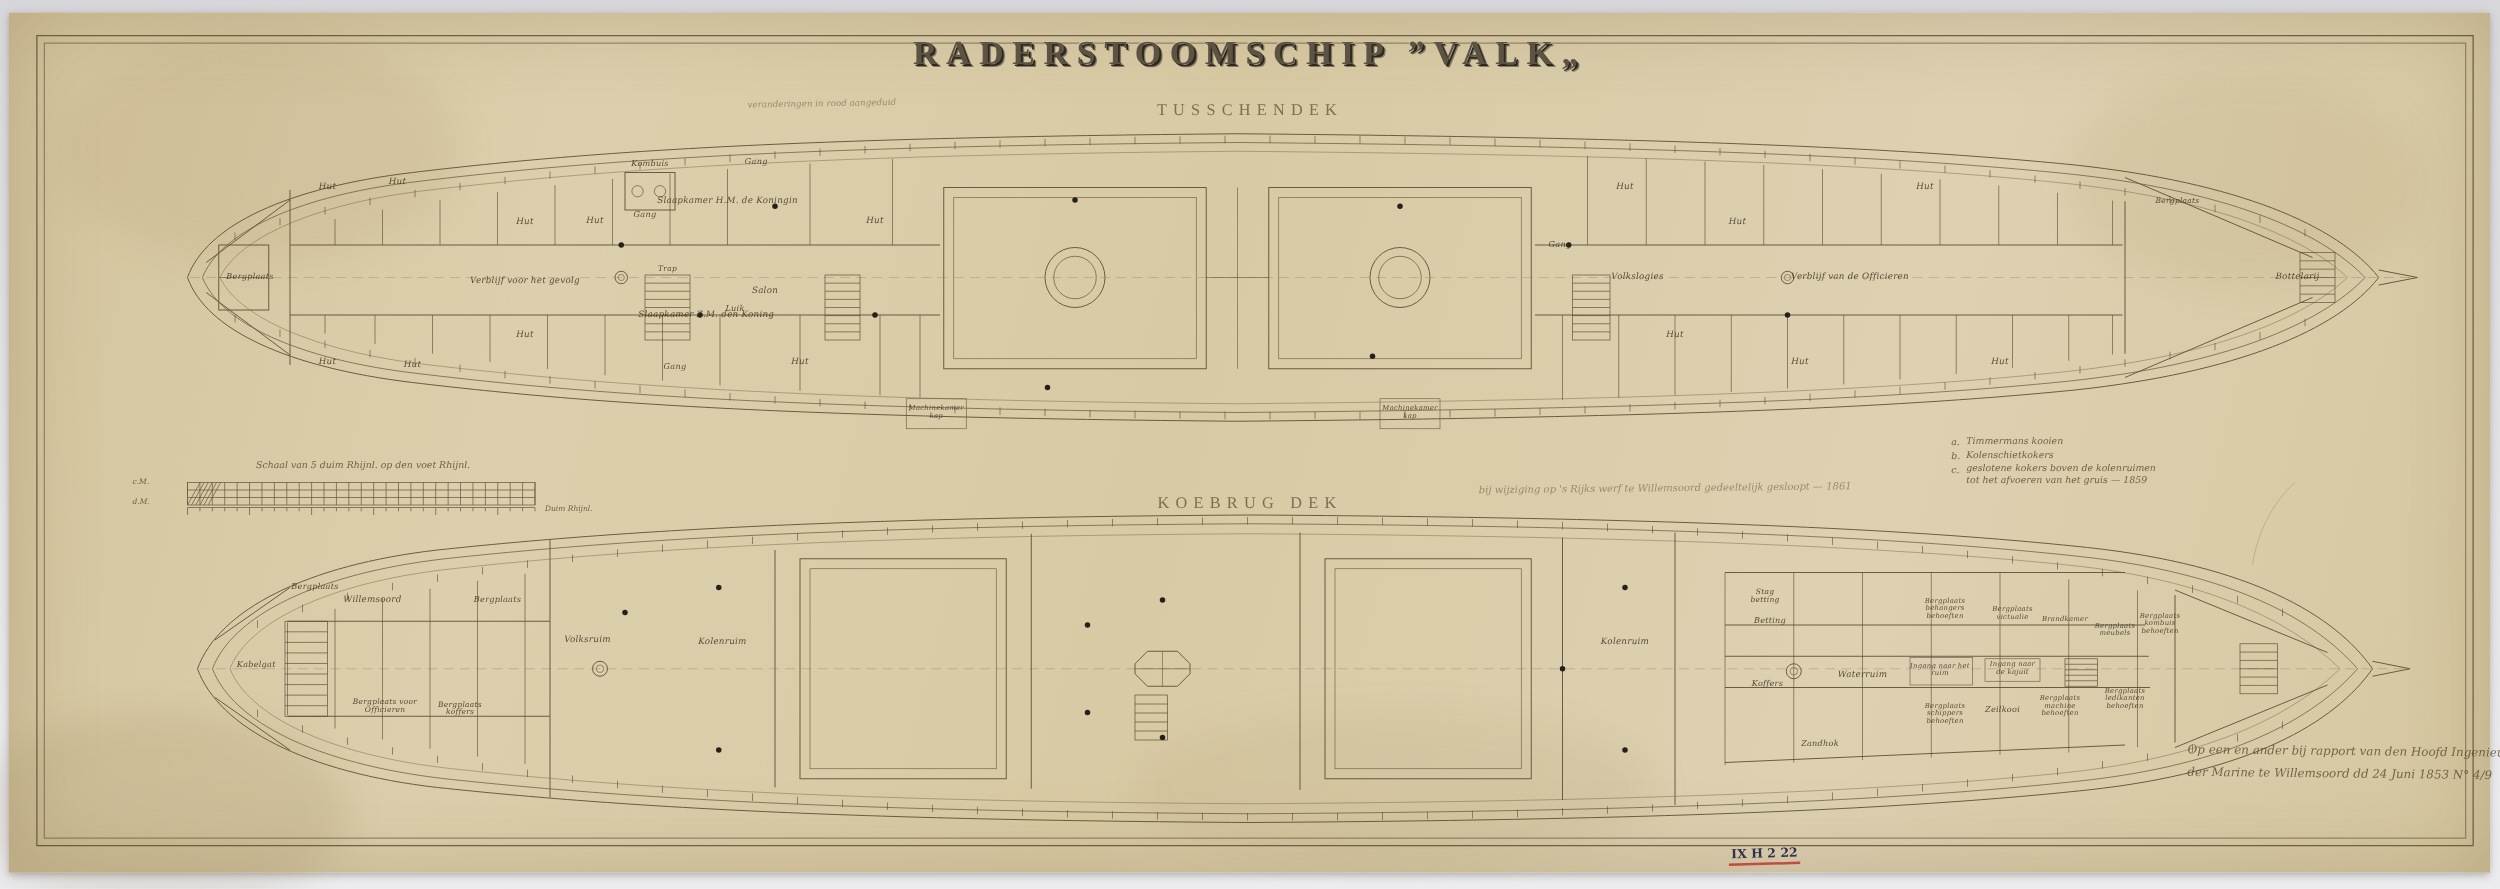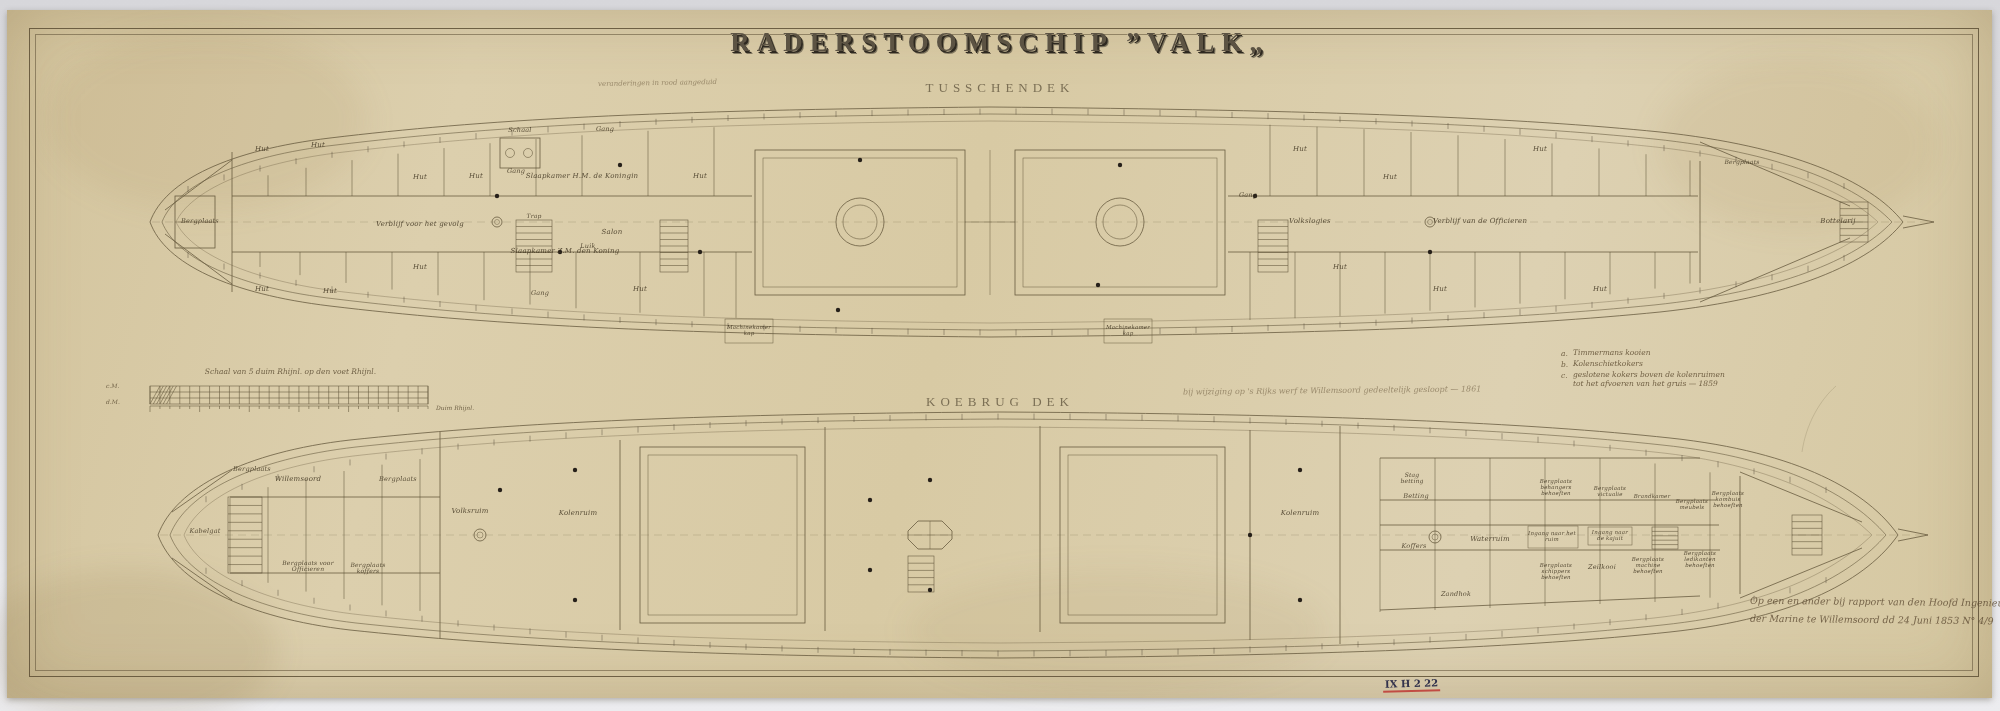--- a/index.html
+++ b/index.html
@@ -566,22 +566,22 @@
         <span class="room-label" style="left: 1300px; top: 150px;">Hut</span>
         <span class="room-label" style="left: 1390px; top: 178px;">Hut</span>
         <span class="room-label" style="left: 1340px; top: 268px;">Hut</span>
         <span class="room-label" style="left: 1440px; top: 290px;">Hut</span>
         <span class="room-label" style="left: 1540px; top: 150px;">Hut</span>
         <span class="room-label" style="left: 1600px; top: 290px;">Hut</span>
         <span class="room-label" style="left: 516px; top: 172px; font-size: 6.5px;">Gang</span>
         <span class="room-label" style="left: 605px; top: 130px; font-size: 6.5px;">Gang</span>
         <span class="room-label" style="left: 540px; top: 294px; font-size: 6.5px;">Gang</span>
         <span class="room-label" style="left: 1248px; top: 196px; font-size: 6.5px;">Gang</span>
-        <span class="room-label" style="left: 520px; top: 131px; font-size: 6.5px;">Schaal</span>
-        <span class="room-label" style="left: 582px; top: 177px;">Slaapkamer H.M. de Koningin</span>
+        <span class="room-label" style="left: 520px; top: 131px; font-size: 6.5px;">Kombuis</span>
+        <span class="room-label" style="left: 582px; top: 161px;">Slaapkamer H.M. de Koningin</span>
         <span class="room-label" style="left: 565px; top: 252px;">Slaapkamer Z.M. den Koning</span>
         <span class="room-label" style="left: 420px; top: 225px;">Verblijf voor het gevolg</span>
         <span class="room-label" style="left: 612px; top: 233px;">Salon</span>
         <span class="room-label" style="left: 588px; top: 247px; font-size: 6.5px;">Luik</span>
         <span class="room-label" style="left: 534px; top: 216px; font-size: 6px;">Trap</span>
         <span class="room-label" style="left: 749px; top: 331px; font-size: 5.5px; width: 46px; white-space: normal;">Machinekamer kap</span>
         <span class="room-label" style="left: 1128px; top: 331px; font-size: 5.5px; width: 46px; white-space: normal;">Machinekamer kap</span>
         <span class="room-label" style="left: 1310px; top: 222px;">Volkslogies</span>
         <span class="room-label" style="left: 1480px; top: 222px;">Verblijf van de Officieren</span>
         <span class="room-label" style="left: 1838px; top: 222px;">Bottelarij</span>

